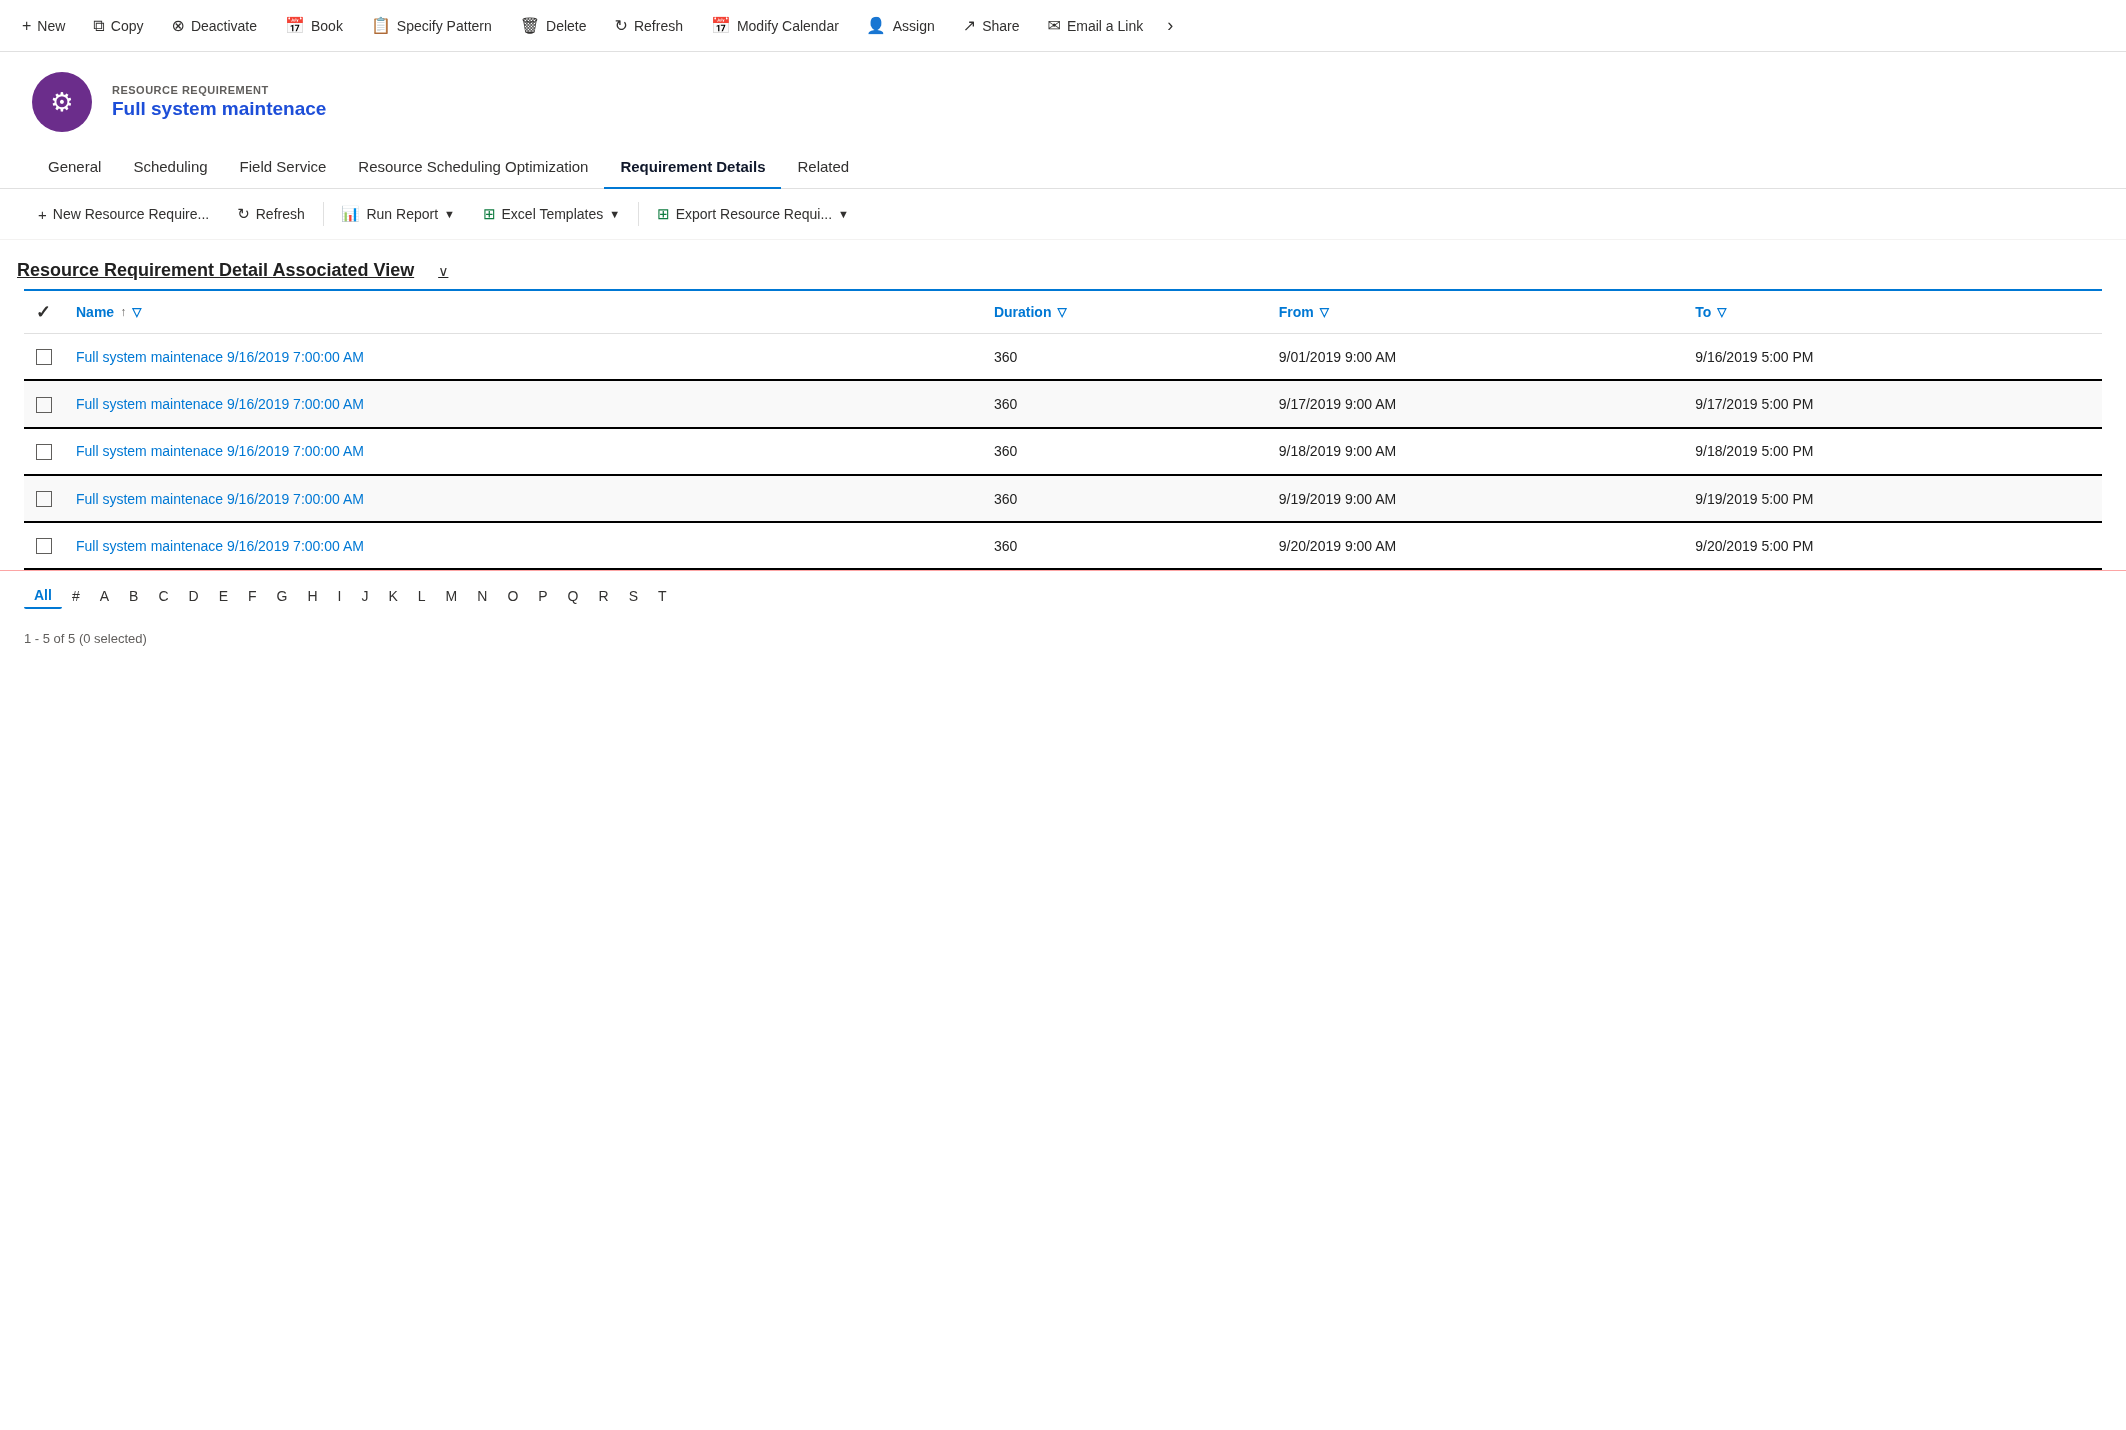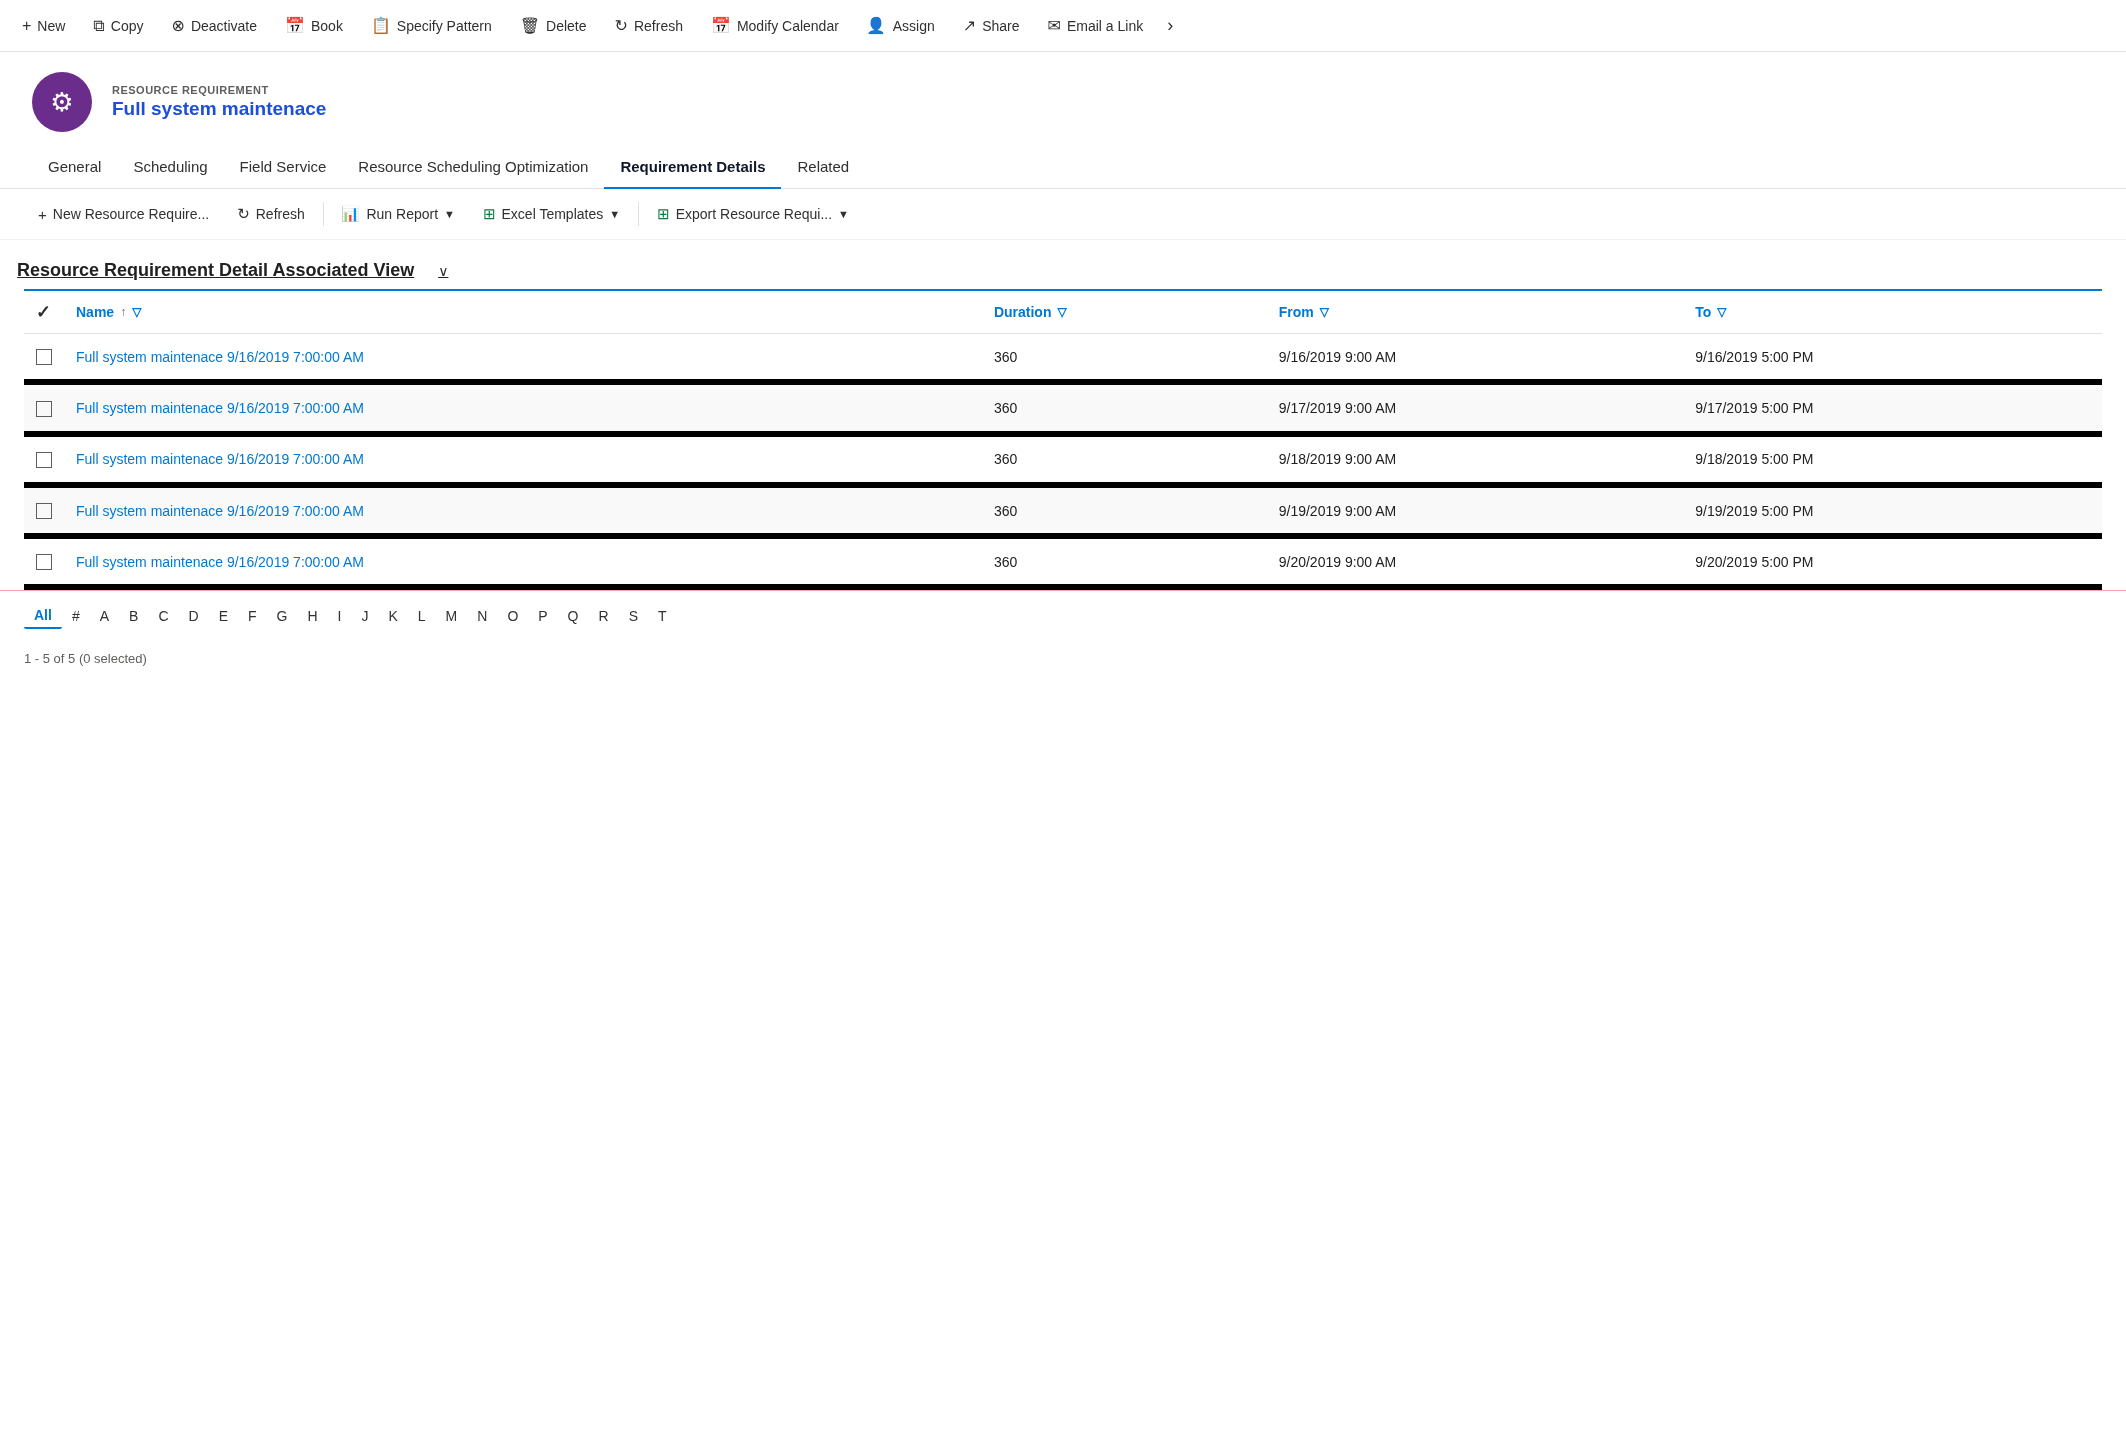--- a/index.html
+++ b/index.html
@@ -171,21 +171,21 @@
       gap: 6px;
     }
     .sort-icon { font-size: 12px; color: #605e5c; cursor: pointer; }
     .filter-icon { font-size: 12px; color: #0078d4; cursor: pointer; }
 
     .data-table tbody tr:nth-child(even) { background: #f9f9f9; }
     .data-table tbody tr:nth-child(odd) { background: #fff; }
 
     .data-table td {
       padding: 14px 12px;
-      border-bottom: 6px solid #000000;
+      border-bottom: 2px solid #000000;
       font-size: 14px;
       color: #212121;
     }
     .data-table td.check-col { width: 40px; }
     .data-table td a {
       color: #0078d4;
       text-decoration: none;
       cursor: pointer;
     }
 
@@ -375,21 +375,21 @@
             <span class="filter-icon">▽</span>
           </div>
         </th>
       </tr>
     </thead>
     <tbody id="table-body">
     <tr>
           <td class="check-col"><span class="check-box"></span></td>
           <td><a href="#">Full system maintenace 9/16/2019 7:00:00 AM</a></td>
           <td>360</td>
-          <td>9/16/2019 9:00 AM</td>
+          <td>9/01/2019 9:00 AM</td>
           <td>9/16/2019 5:00 PM</td>
         </tr>
         <tr>
           <td class="check-col"><span class="check-box"></span></td>
           <td><a href="#">Full system maintenace 9/16/2019 7:00:00 AM</a></td>
           <td>360</td>
           <td>9/17/2019 9:00 AM</td>
           <td>9/17/2019 5:00 PM</td>
         </tr>
         <tr>

